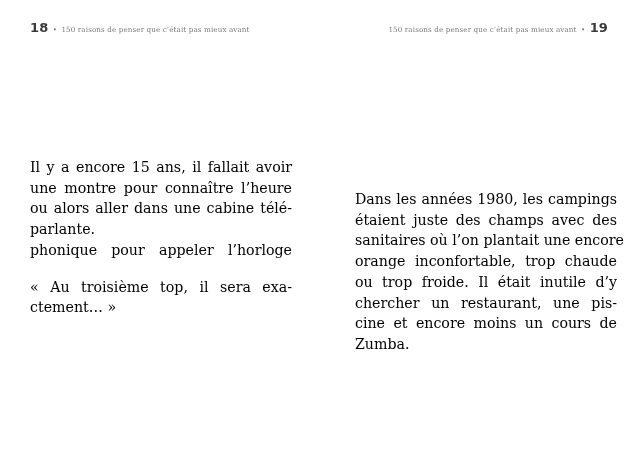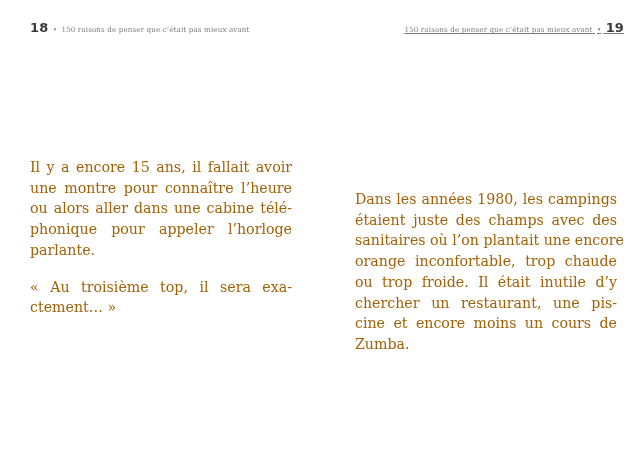--- a/index.html
+++ b/index.html
@@ -9,26 +9,26 @@
     }
     .spread { position: absolute; inset: 0; }
     .page { position: absolute; top: 0; height: 457px; width: 322px; }
     .page-left { left: 0; }
     .page-right { left: 322px; }
     .running-head {
       position: absolute; top: 20px; font-family: "DejaVu Serif", serif;
       font-size: 7.2px; color: #7a7a7a; white-space: nowrap; letter-spacing: 0.1px;
     }
     .page-left .running-head { left: 30px; }
-    .page-right .running-head { right: 20px; text-decoration: underline; }
+    .page-right .running-head { right: 36px; }
     .folio { font-family: "DejaVu Sans", sans-serif; font-weight: bold; color: #3a3a3a; font-size: 13px; }
     .bullet { color: #7a7a7a; margin: 0 2px; }
     .body-text {
       position: absolute; font-family: "DejaVu Serif", serif; font-size: 14.2px;
-      line-height: 20.7px; color: #a16207; text-align: justify; hyphens: manual;
+      line-height: 20.7px; color: #000000; text-align: justify; hyphens: manual;
     }
     .page-left .body-text { left: 30px; top: 157px; width: 262px; }
     .page-right .body-text { left: 355px; top: 149px; width: 262px; }
     .page-right .body-text { left: 33px; margin-top: 40px; }
     .line { display: block; white-space: nowrap; text-align-last: justify; text-align: justify; }
     .line.last { text-align-last: left; }
     .para-gap { margin-top: 16px; }
   </style>
 </head>
 <body>
@@ -39,22 +39,22 @@
     <div class="running-head">
       <span class="folio">18</span>
       <span class="bullet">•</span>
       <span>150 raisons de penser que c’était pas mieux avant</span>
     </div>
     <div class="body-text">
       <div>
         <span class="line">Il y a encore 15 ans, il fallait avoir</span>
         <span class="line">une montre pour connaître l’heure</span>
         <span class="line">ou alors aller dans une cabine télé-</span>
+        <span class="line last">parlante.</span>
         <span class="line">phonique pour appeler l’horloge</span>
-        <span class="line last">parlante.</span>
       </div>
       <div class="para-gap">
         <span class="line">« Au troisième top, il sera exa-</span>
         <span class="line last">ctement… »</span>
       </div>
     </div>
   </div>
 
   <div class="page page-right">
     <div class="running-head">

